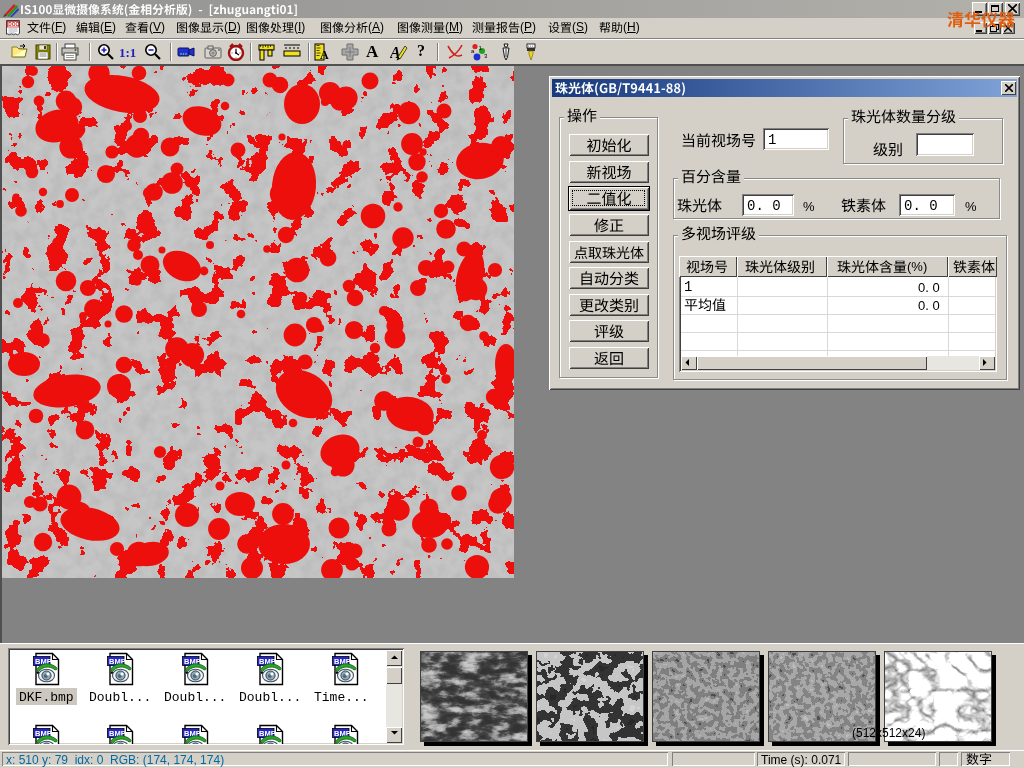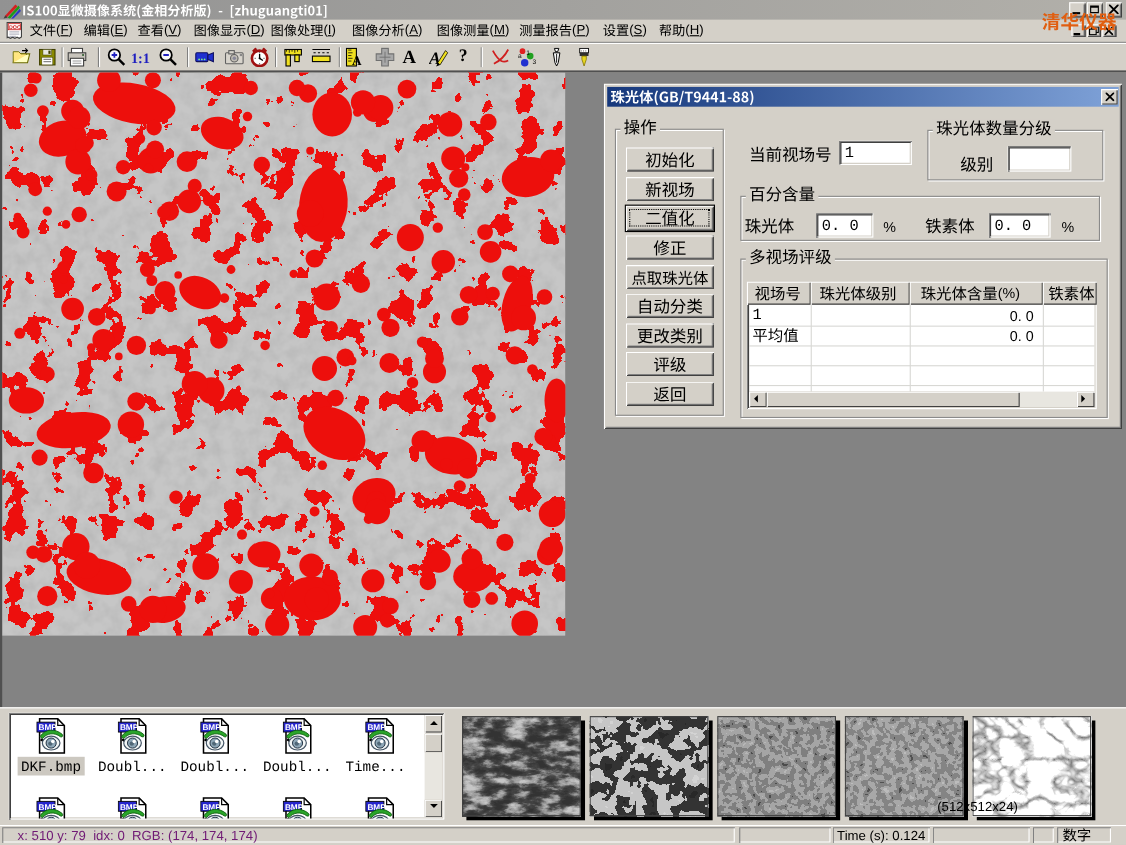--- a/index.html
+++ b/index.html
@@ -618,24 +618,24 @@
         <feTurbulence type="turbulence" baseFrequency="0.04 0.05" numOctaves="3" seed="21"></feTurbulence>
         <feColorMatrix type="matrix" values="1.9 0 0 0 0.48  1.9 0 0 0 0.48  1.9 0 0 0 0.48  0 0 0 0 1"></feColorMatrix>
       </filter>
     </defs>
 <rect x="4" y="4" width="108" height="91" fill="#000"></rect>
 <rect x="0" y="0" width="108" height="91" fill="#888" filter="url(#t5)"></rect>
 <rect x="0.5" y="0.5" width="107" height="90" fill="none" stroke="#404040"></rect>
 </svg>
 <div style="position:absolute;left:0;top:750px;width:1024px;height:18px;background:#d4d0c8;border-top:1px solid #fff;"></div>
 <div style="position:absolute;left:2px;top:752px;width:666px;height:14px;box-shadow:inset 1px 1px 0 #808080,inset -1px -1px 0 #ffffff;"></div>
-<div style="position:absolute;left:16px;top:753px;font:12px 'Liberation Sans',sans-serif;color:#701a75">x: 510 y: 79&nbsp;&nbsp;idx: 0&nbsp;&nbsp;RGB: (174, 174, 174)</div>
+<div style="position:absolute;left:6px;top:753px;font:12px 'Liberation Sans',sans-serif;color:#0369a1">x: 510 y: 79&nbsp;&nbsp;idx: 0&nbsp;&nbsp;RGB: (174, 174, 174)</div>
 <div style="position:absolute;left:672px;top:752px;width:83px;height:14px;box-shadow:inset 1px 1px 0 #808080,inset -1px -1px 0 #ffffff;"></div>
 <div style="position:absolute;left:757px;top:752px;width:88px;height:14px;box-shadow:inset 1px 1px 0 #808080,inset -1px -1px 0 #ffffff;"></div>
-<div style="position:absolute;left:761px;top:753px;font:12px 'Liberation Sans',sans-serif;color:#000">Time (s): 0.124</div>
+<div style="position:absolute;left:761px;top:753px;font:12px 'Liberation Sans',sans-serif;color:#000">Time (s): 0.071</div>
 <div style="position:absolute;left:848px;top:752px;width:88px;height:14px;box-shadow:inset 1px 1px 0 #808080,inset -1px -1px 0 #ffffff;"></div>
 <div style="position:absolute;left:852px;top:726px;font:12px 'Liberation Sans',sans-serif;color:#000">(512x512x24)</div>
 <div style="position:absolute;left:939px;top:752px;width:19px;height:14px;box-shadow:inset 1px 1px 0 #808080,inset -1px -1px 0 #ffffff;"></div>
 <div style="position:absolute;left:961px;top:752px;width:49px;height:14px;box-shadow:inset 1px 1px 0 #808080,inset -1px -1px 0 #ffffff;"></div>
 <svg style="position:absolute;left:0;top:0;pointer-events:none" width="1024" height="768" viewBox="0 0 1024 768">
     <defs>
       <path id="g0" d="M91 0L239 0L239 741L91 741Z"></path>
       <path id="g1" d="M312 -14C483 -14 584 89 584 210C584 317 525 375 435 412L338 451C275 477 223 496 223 549C223 598 263 627 328 627C390 627 439 604 486 566L561 658C501 719 415 754 328 754C179 754 72 660 72 540C72 432 148 372 223 342L321 299C387 271 433 254 433 199C433 147 392 114 315 114C250 114 179 147 127 196L42 94C114 24 213 -14 312 -14Z"></path>
       <path id="g2" d="M82 0L527 0L527 120L388 120L388 741L279 741C232 711 182 692 107 679L107 587L242 587L242 120L82 120Z"></path>
       <path id="g3" d="M295 -14C446 -14 546 118 546 374C546 628 446 754 295 754C144 754 44 629 44 374C44 118 144 -14 295 -14ZM295 101C231 101 183 165 183 374C183 580 231 641 295 641C359 641 406 580 406 374C406 165 359 101 295 101Z"></path>

